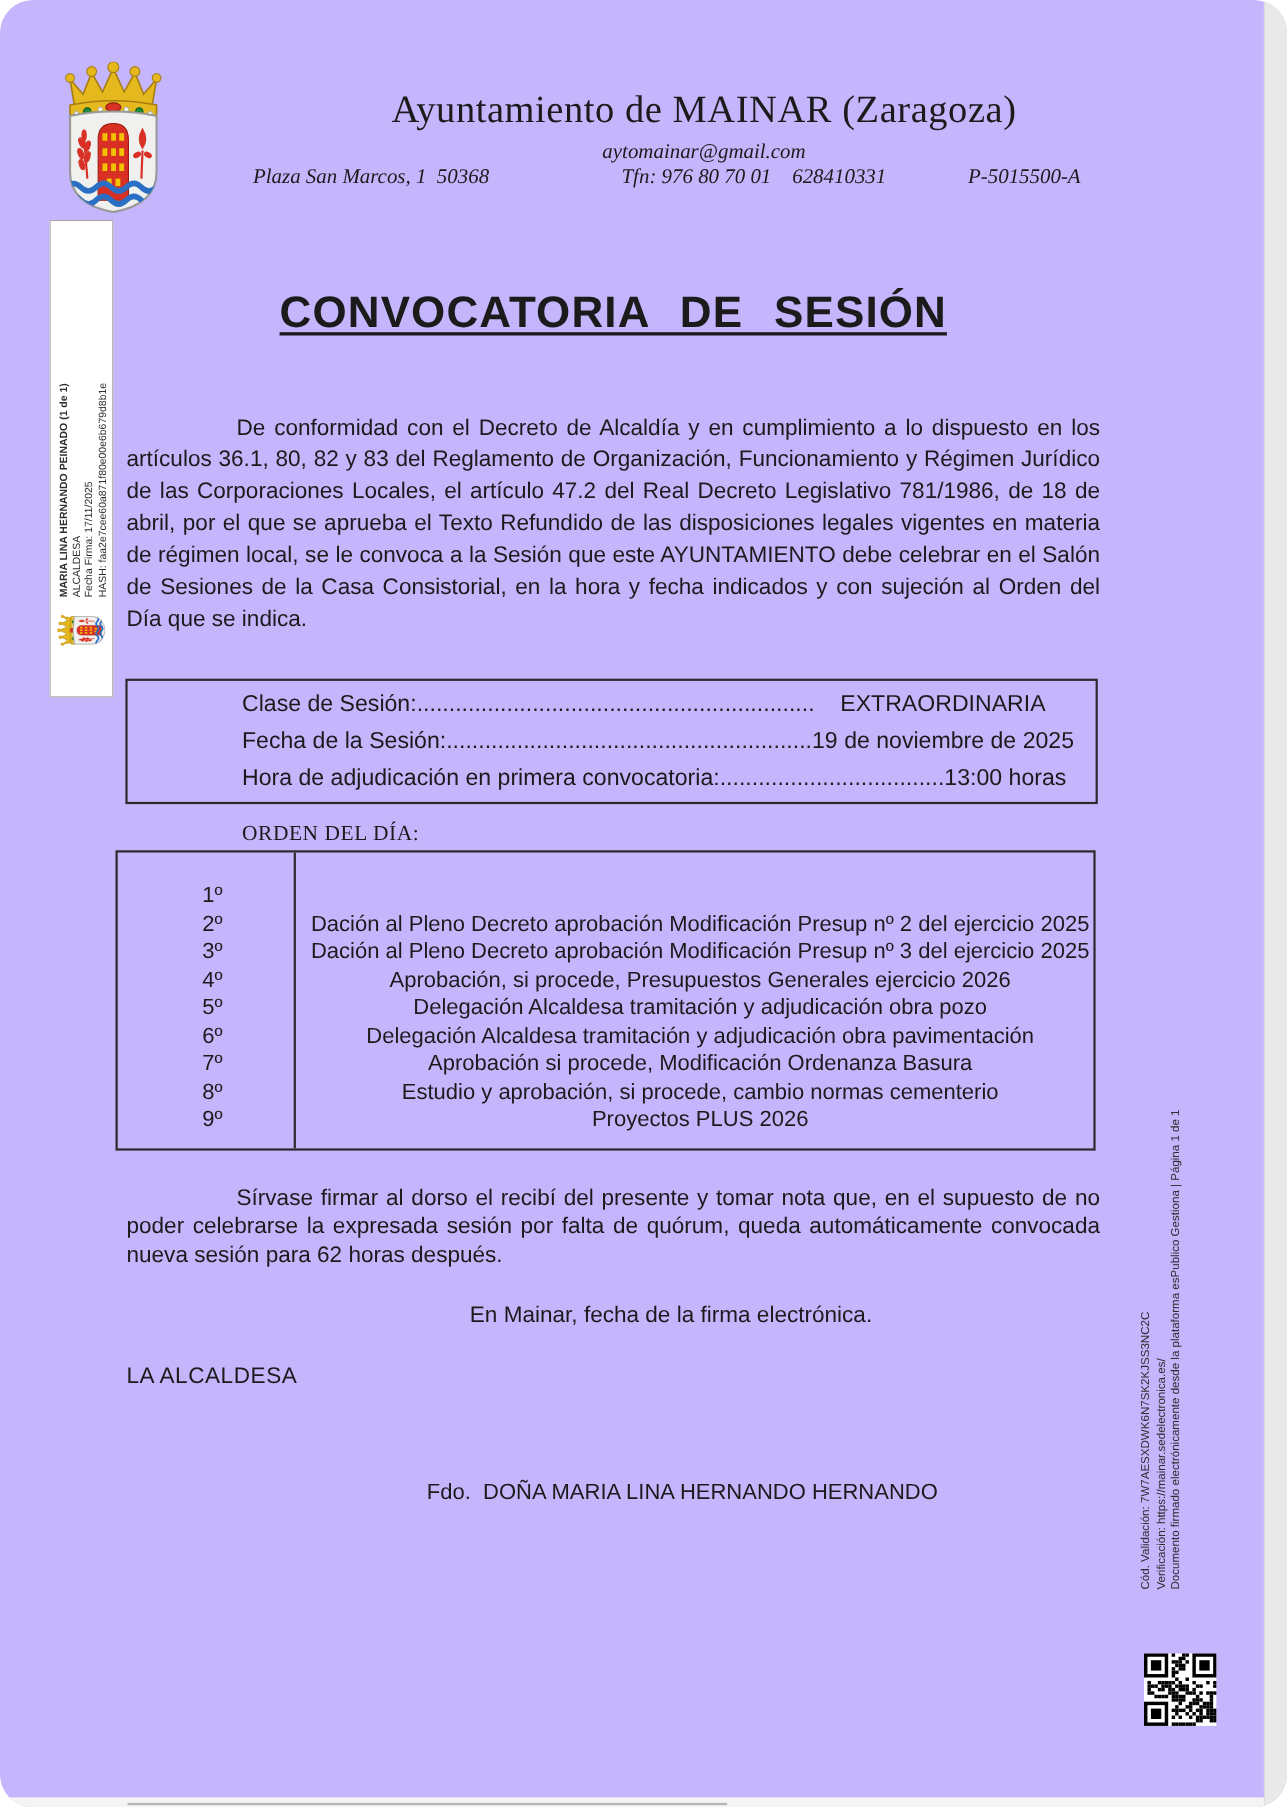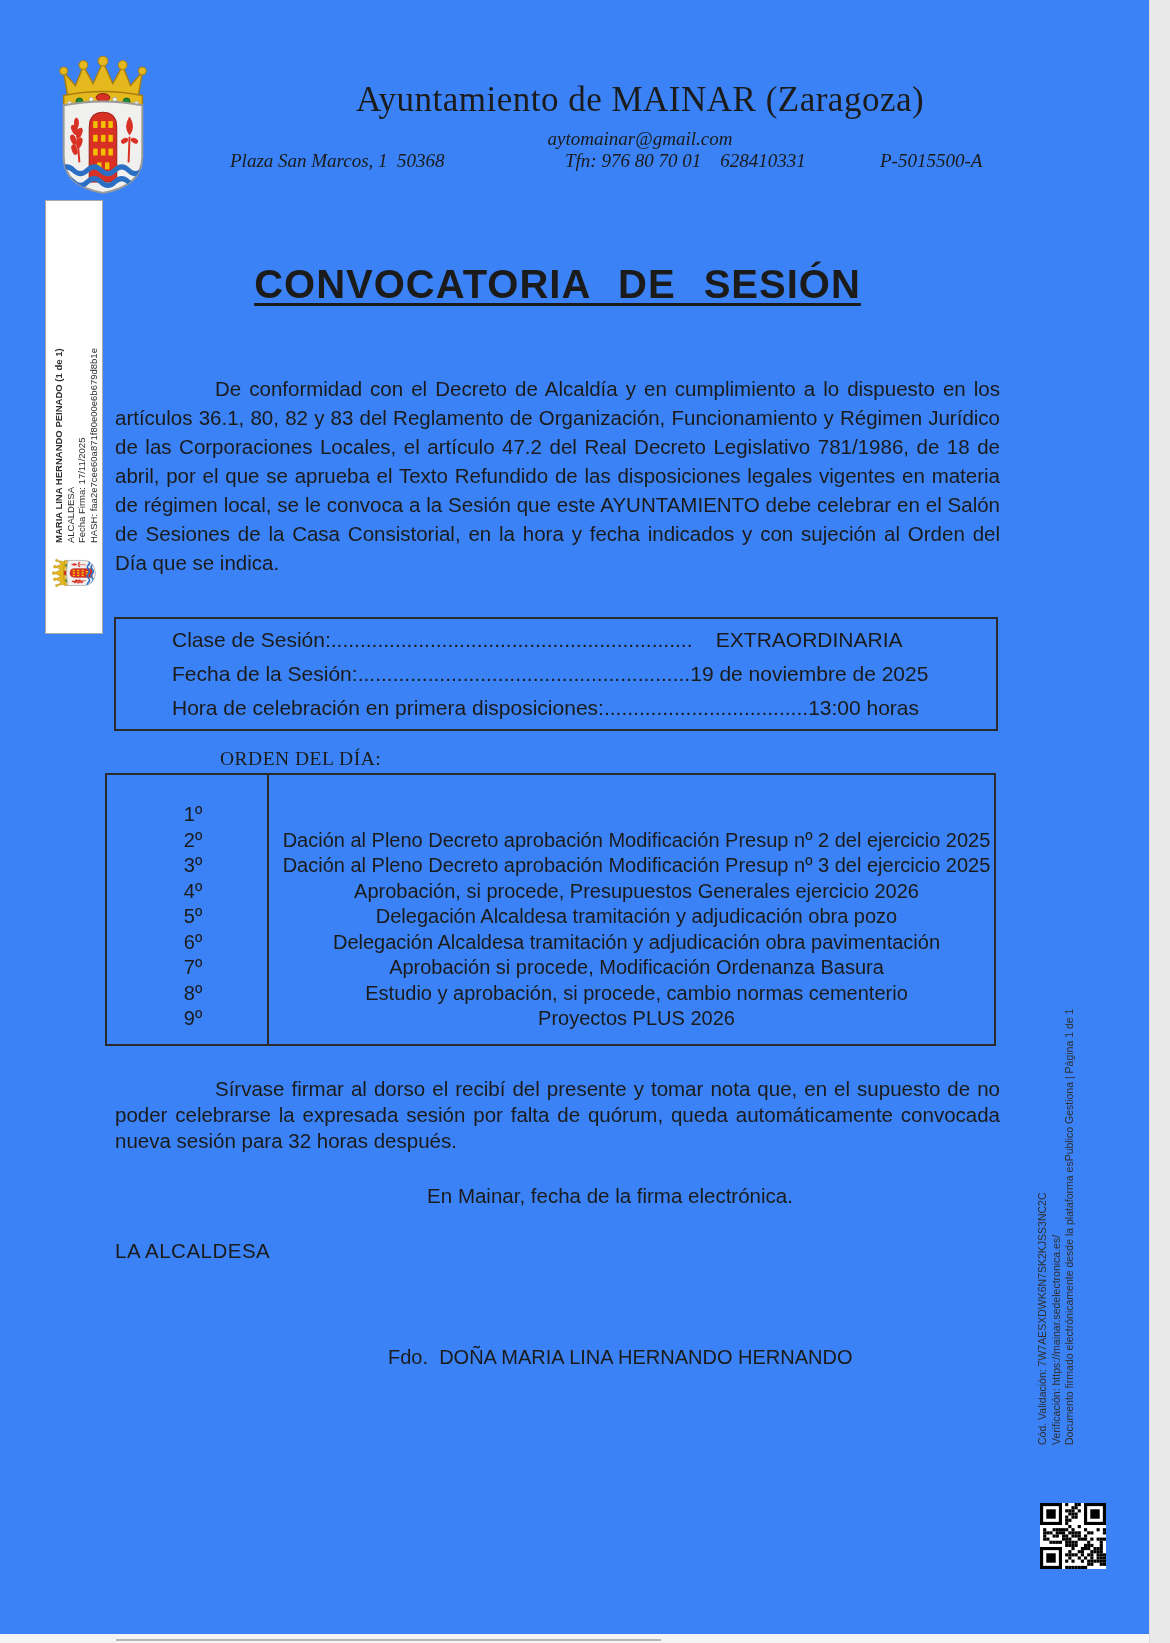--- a/index.html
+++ b/index.html
@@ -1,17 +1,17 @@
 <!DOCTYPE html>
 <html><head>
 <meta charset="utf-8">
 <style>
   html,body{margin:0;padding:0;background:#ffffff;}
-  .page{position:relative;width:1170px;height:1643px;background:#3b82f6;overflow:hidden;
-        font-family:"Liberation Sans",sans-serif;color:#1b1b1b;}
+  .page{position:relative;width:1170px;height:1643px;background:#c4b5fd;overflow:hidden;
+        font-family:"Liberation Sans",sans-serif;color:#1b1b1b;border-radius:30px;}
   
   .scan-edge-right{position:absolute;left:1149px;top:0;width:21px;height:100%;background:#e9e9e9;border-left:1px solid #dcdcdc;}
   .scan-edge-bottom{position:absolute;left:0;top:1634px;width:1149px;height:9px;background:#f4f4f4;}
   .scan-line-bottom{position:absolute;left:116px;top:1639px;width:545px;height:2px;background:#8d8d8d;opacity:.6;}
 
   
   .crest{position:absolute;left:44px;top:56px;width:118px;height:138px;}
   .header-title{position:absolute;left:170px;top:80px;width:940px;text-align:center;
     font-family:"Liberation Serif",serif;font-size:35px;letter-spacing:.5px;}
   .header-email{position:absolute;left:170px;top:128px;width:940px;text-align:center;
@@ -29,21 +29,21 @@
   .stamp-crest{position:absolute;left:8px;top:350px;width:40px;height:44px;transform:rotate(-90deg);}
 
   
   .doc-title{position:absolute;left:115px;top:262px;width:885px;text-align:center;}
   .doc-title span{font-size:40px;font-weight:bold;letter-spacing:1px;word-spacing:16px;
     text-decoration:underline;text-decoration-thickness:2.5px;text-underline-offset:5px;}
   .intro{position:absolute;left:115px;top:374px;width:885px;font-size:20.5px;line-height:29px;
     text-align:justify;text-indent:100px;}
   .session-box{position:absolute;left:114px;top:617px;width:880px;height:106px;border:2px solid #2a2a2a;
     padding-top:4px;}
-  .session-row{padding-left:56px;font-size:21px;line-height:34px;white-space:nowrap;}
+  .session-row{padding-left:104px;font-size:21px;line-height:34px;white-space:nowrap;}
   .session-row .val{white-space:pre;}
   .orden-label{position:absolute;left:220px;top:748px;font-family:"Liberation Serif",serif;font-size:19.5px;letter-spacing:.5px;}
   .agenda-table{position:absolute;left:105px;top:773px;width:891px;height:273px;border:2px solid #2a2a2a;
     box-sizing:border-box;padding-top:27px;}
   .agenda-divider{position:absolute;left:160px;top:0;width:2px;height:100%;background:#2a2a2a;}
   .agenda-row{display:flex;font-size:20px;line-height:25.5px;}
   .agenda-num{width:172px;text-align:center;flex:0 0 auto;}
   .agenda-text{flex:1;text-align:center;}
   .closing{position:absolute;left:115px;top:1076px;width:885px;font-size:20.5px;line-height:26px;
     text-align:justify;text-indent:100px;}
@@ -161,21 +161,21 @@
   <div class="intro">De conformidad con el Decreto de Alcaldía y en cumplimiento a lo dispuesto en los artículos 36.1, 80, 82 y 83 del Reglamento de Organización, Funcionamiento y Régimen Jurídico de las Corporaciones Locales, el artículo 47.2 del Real Decreto Legislativo 781/1986, de 18 de abril, por el que se aprueba el Texto Refundido de las disposiciones legales vigentes en materia de régimen local, se le convoca a la Sesión que este AYUNTAMIENTO debe celebrar en el Salón de Sesiones de la Casa Consistorial, en la hora y fecha indicados y con sujeción al Orden del Día que se indica.</div>
 
   <div class="session-box">
     <div class="session-row">
       <span>Clase de Sesión:</span><span>..............................................................</span><span class="val">    EXTRAORDINARIA</span>
     </div>
     <div class="session-row">
       <span>Fecha de la Sesión:</span><span>.........................................................</span><span class="val">19 de noviembre de 2025</span>
     </div>
     <div class="session-row">
-      <span>Hora de celebración en primera disposiciones:</span><span>...................................</span><span class="val">13:00 horas</span>
+      <span>Hora de adjudicación en primera convocatoria:</span><span>...................................</span><span class="val">13:00 horas</span>
     </div>
   </div>
 
   <div class="orden-label">ORDEN DEL DÍA:</div>
   <div class="agenda-table">
     <div class="agenda-divider"></div>
     <div class="agenda-row">
         <span class="agenda-num">1º</span>
       </div>
     <div class="agenda-row">
@@ -205,21 +205,21 @@
     <div class="agenda-row">
         <span class="agenda-num">8º</span>
         <span class="agenda-text">Estudio y aprobación, si procede, cambio normas cementerio</span>
       </div>
     <div class="agenda-row">
         <span class="agenda-num">9º</span>
         <span class="agenda-text">Proyectos PLUS 2026</span>
       </div>
   </div>
 
-  <div class="closing">Sírvase firmar al dorso el recibí del presente y tomar nota que, en el supuesto de no poder celebrarse la expresada sesión por falta de quórum, queda automáticamente convocada nueva sesión para 32 horas después.</div>
+  <div class="closing">Sírvase firmar al dorso el recibí del presente y tomar nota que, en el supuesto de no poder celebrarse la expresada sesión por falta de quórum, queda automáticamente convocada nueva sesión para 62 horas después.</div>
   <div class="place-line">En Mainar, fecha de la firma electrónica.</div>
   <div class="signer-title">LA ALCALDESA</div>
   <div class="fdo-line">Fdo.  DOÑA MARIA LINA HERNANDO HERNANDO</div>
 
   <div class="footer-rotated">
     <div>Cód. Validación: 7W7AESXDWK6N7SK2KJSS3NC2C</div>
     <div>Verificación: https://mainar.sedelectronica.es/</div>
     <div>Documento firmado electrónicamente desde la plataforma esPublico Gestiona | Página 1 de 1</div>
   </div>
 

